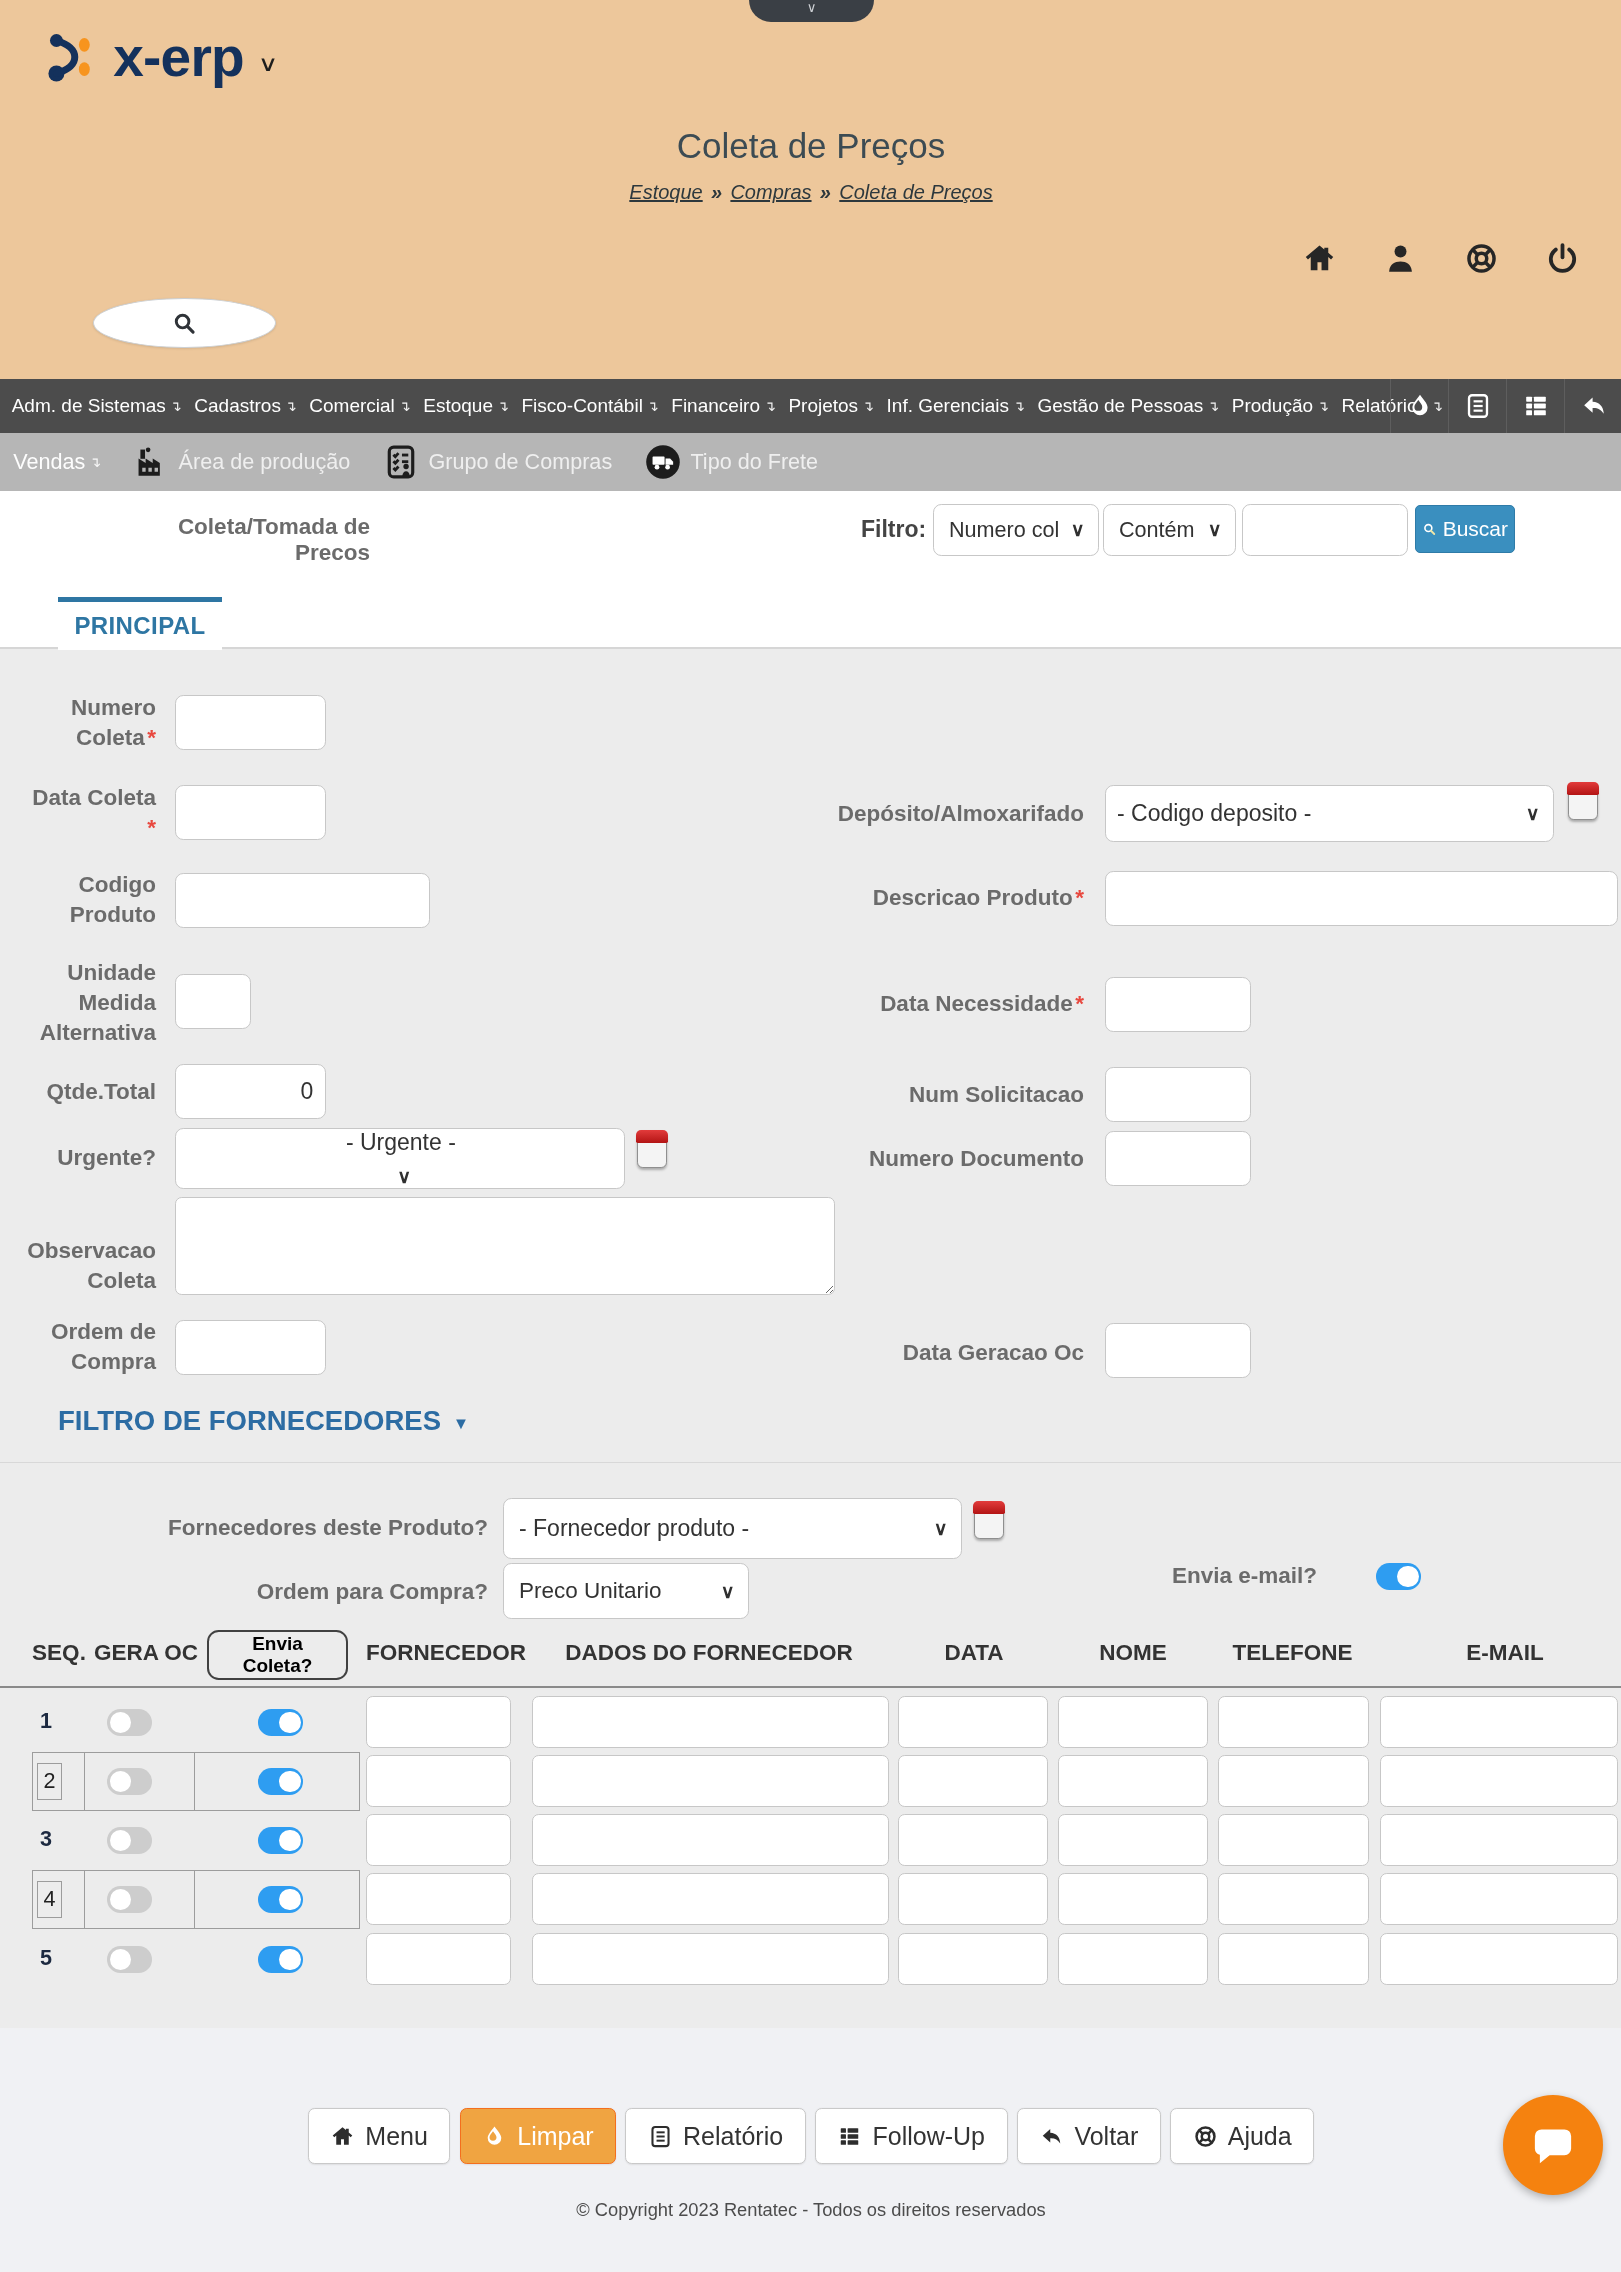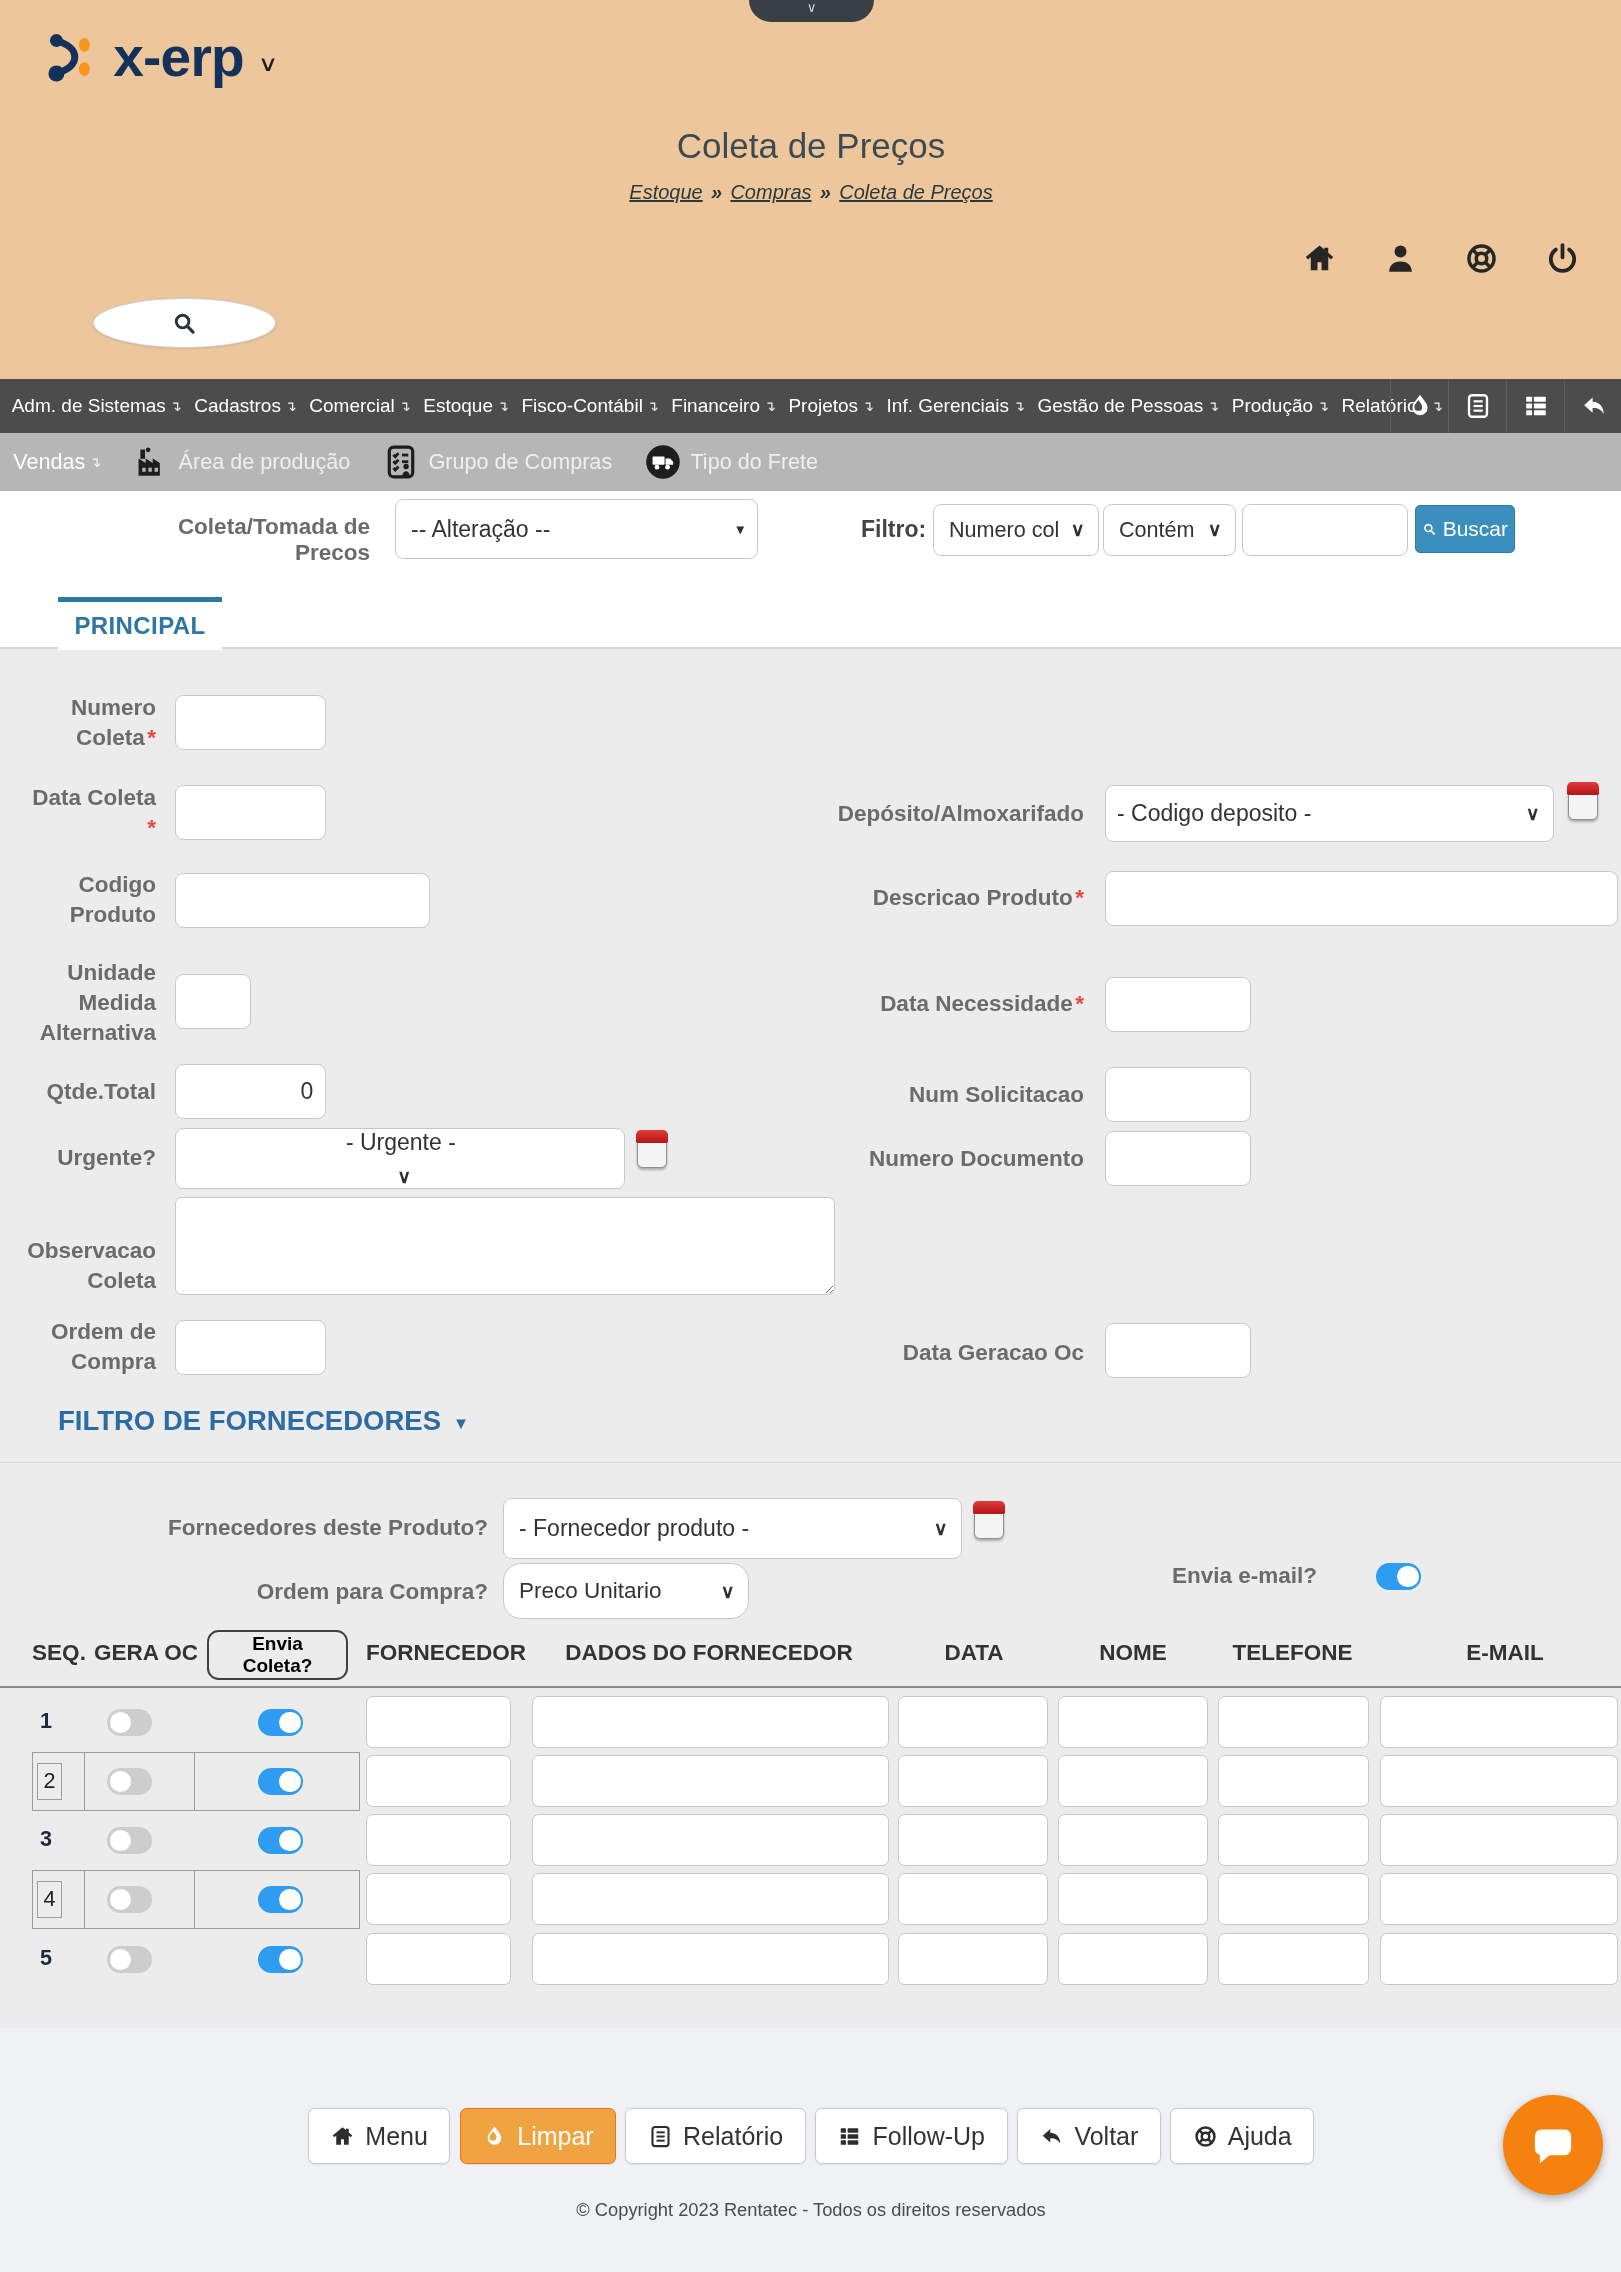--- a/index.html
+++ b/index.html
@@ -262,24 +262,20 @@
           <path d="M13.6 9.8h2.9l1.9 2.1v1.9h-4.8z" fill="#fff"></path>
           <circle cx="8.2" cy="15.3" r="1.5" fill="#fff"></circle>
           <circle cx="14.9" cy="15.3" r="1.5" fill="#fff"></circle>
         </svg>
       </span>
     <span class="sn-label">Tipo do Frete</span>
   </nav>
 
   <section class="toolbar">
     <div class="t-lbl" style="left:100px;top:23px;width:270px;">Coleta/Tomada de Precos</div>
-    <div class="sel" style="left:395px;top:8.3px;width:363px;height:60px;font-size:23px;">
-      <span>-- Alteração --</span>
-        <span class="arr" style="font-size:14px;">▾</span>
-    </div>
     <div class="t-lbl" style="left:861px;top:25px;font-size:23px;color:#444;">Filtro:</div>
     <div class="sel" style="left:933px;top:12.5px;width:166px;height:52px;font-size:21.6px;">
       <span>Numero col</span>
         <span class="arr">∨</span>
     </div>
     <div class="sel" style="left:1103px;top:12.5px;width:133px;height:52px;font-size:21.6px;">
       <span>Contém</span>
         <span class="arr">∨</span>
     </div>
     <input class="inp" style="left: 1242px; top: 12.5px; width: 166px; height: 52px;">
@@ -355,21 +351,21 @@
     <div class="divider" style="top:814px;"></div>
 
     <div class="lbl" style="left:0;top:865px;width:488px;">Fornecedores deste Produto?</div>
     <div class="sel" style="left:503px;top:850px;width:459px;height:61px;font-size:23px;">
       <span>- Fornecedor produto -</span>
         <span class="arr">∨</span>
     </div>
     <span class="cal" style="left:974px;top:854px;"></span>
 
     <div class="lbl" style="left:0;top:929px;width:488px;">Ordem para Compra?</div>
-    <div class="sel" style="left:503px;top:915px;width:246px;height:56px;font-size:22.5px;border-radius:18px;">
+    <div class="sel" style="left:503px;top:915px;width:246px;height:56px;font-size:22.5px;">
       <span>Preco Unitario</span>
         <span class="arr">∨</span>
     </div>
 
     <div class="lbl" style="left:1034px;top:913px;width:283px;">Envia e-mail?</div>
     <span class="tg on" style="left:1376px;top:915px;"></span>
 
     <div class="th" style="left:28px;top:992px;width:62px;">SEQ.</div>
     <div class="th" style="left:92px;top:992px;width:108px;">GERA OC</div>
     <button class="th-btn" style="left:207px;top:982px;width:141px;height:50px;">Envia Coleta?</button>

